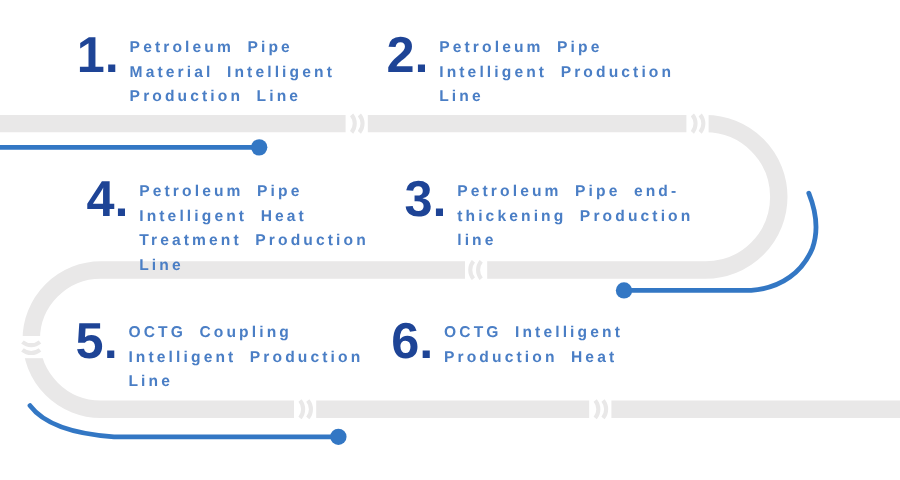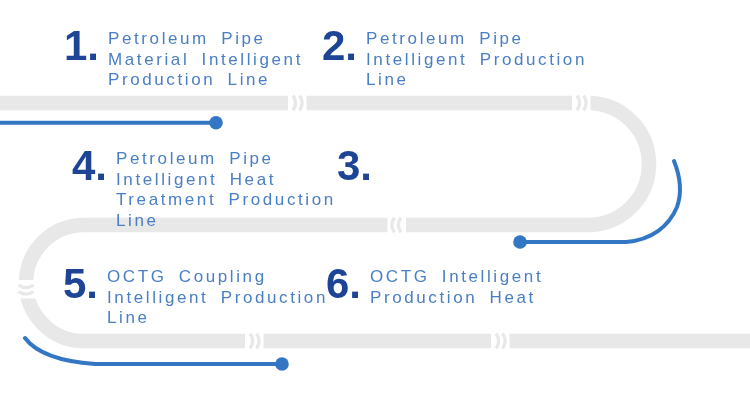--- a/index.html
+++ b/index.html
@@ -17,21 +17,21 @@
   .flow{stroke:var(--accent);stroke-width:4;fill:none;stroke-linecap:round;}
   .dot{fill:var(--accent);}
   .step{position:absolute;display:flex;gap:10px;align-items:flex-start;}
   .num{
     flex:none;width:34px;
     font-size:42px;line-height:34px;font-weight:700;
     color:var(--number);
   }
   .label{
     margin-top:0;
-    font-size:17px;line-height:20.5px;font-weight:400;
+    font-size:13px;line-height:20.5px;font-weight:700;
     letter-spacing:2.6px;word-spacing:5px;
     color:var(--label);
     white-space:pre-line;
   }
 </style>
 </head>
 <body>
 
 <div class="stage">
 
@@ -84,20 +84,23 @@
   <div class="step" style="left:72px;top:149px">
     <div class="num">4.</div>
     <div class="label">Petroleum Pipe
 Intelligent Heat
 Treatment Production
 Line</div>
   </div>
 
   <div class="step" style="left:337px;top:149px">
     <div class="num">3.</div>
+    <div class="label">Petroleum Pipe end-
+thickening Production
+line</div>
   </div>
 
   <div class="step" style="left:63px;top:267px">
     <div class="num">5.</div>
     <div class="label">OCTG Coupling
 Intelligent Production
 Line</div>
   </div>
 
   <div class="step" style="left:326px;top:267px">

